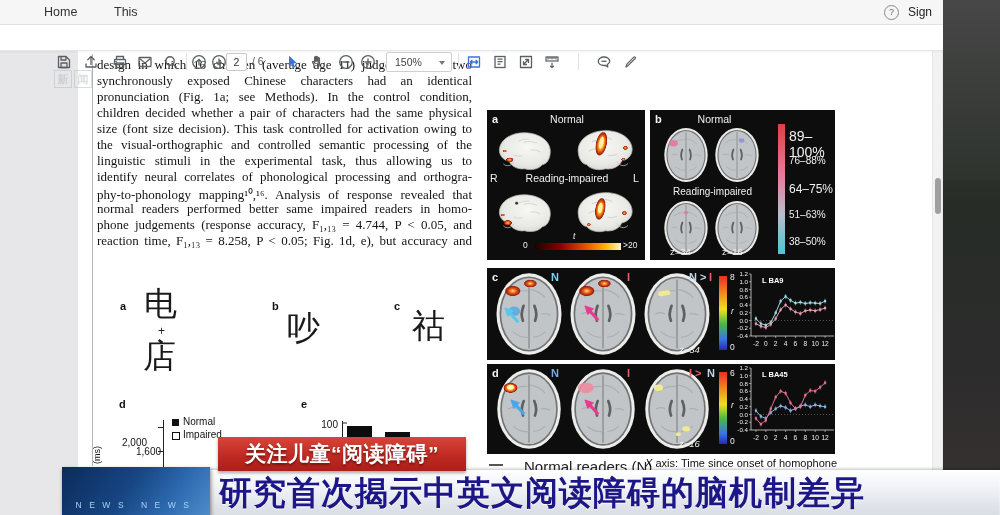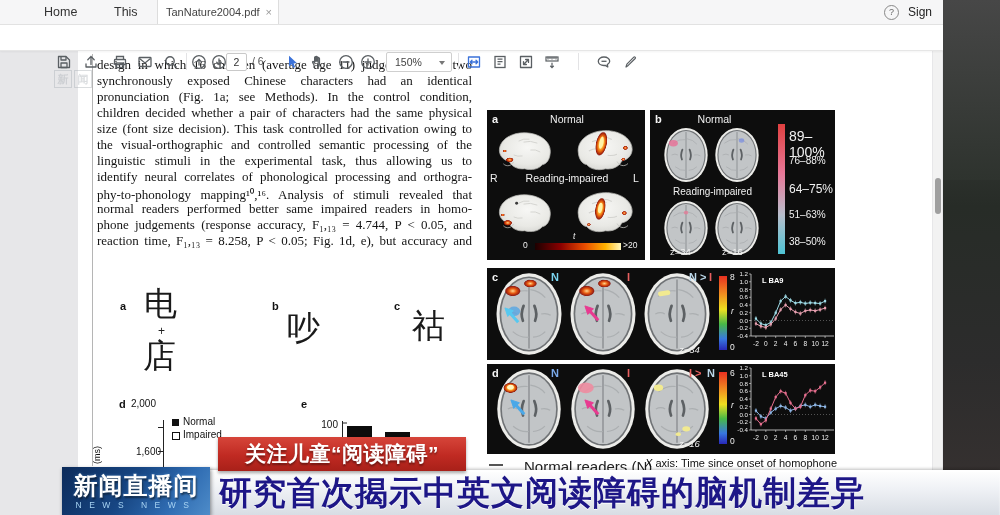--- a/index.html
+++ b/index.html
@@ -125,24 +125,20 @@
     <symbol id="arrowUL" viewBox="0 0 20 20">
       <polygon points="2,2 11,5 5,11"></polygon>
       <line x1="7" y1="7" x2="16" y2="17" stroke-width="3.2"></line>
     </symbol>
   </defs>
 </svg>
 
 <div id="tabbar" class="abs">
   <div class="abs menu-item" style="left:44px">Home</div>
   <div class="abs menu-item" style="left:114px">This</div>
-  <div id="doc-tab" class="abs">
-    <span>TanNature2004.pdf</span>
-    <span id="tab-close" class="abs">×</span>
-  </div>
   <div id="help-circ" class="abs">?</div>
   <div id="sign-in" class="abs">Sign In</div>
 </div>
 
 <div id="toolbar" class="abs">
   <span class="abs tbi" style="left:56px">
     <svg width="16" height="16" fill="none" stroke="#5a5f63" stroke-width="1.3" stroke-linejoin="round">
         <path d="M2.5 2.5 H10 L13.5 6 V13.5 H2.5 Z"></path>
         <path d="M5 2.5 V6 H10 V2.5"></path>
         <rect x="5" y="9" width="6" height="4.5"></rect>
@@ -258,36 +254,36 @@
 <div id="page-rule" class="abs"></div>
 
 <div class="abs pline" style="top:57px">design in which 16 children (average age 11) judged whether two</div>
 <div class="abs pline" style="top:73px">synchronously exposed Chinese characters had an identical</div>
 <div class="abs pline" style="top:89px">pronunciation (Fig. 1a; see Methods). In the control condition,</div>
 <div class="abs pline" style="top:105px">children decided whether a pair of characters had the same physical</div>
 <div class="abs pline" style="top:121px">size (font size decision). This task controlled for activation owing to</div>
 <div class="abs pline" style="top:137px">the visual-orthographic and controlled semantic processing of the</div>
 <div class="abs pline" style="top:153px">linguistic stimuli in the experimental task, thus allowing us to</div>
 <div class="abs pline" style="top:169px">identify neural correlates of phonological processing and orthogra-</div>
-<div class="abs pline" style="top:185px">phy-to-phonology mapping¹⁰,¹⁶. Analysis of stimuli revealed that</div>
+<div class="abs pline" style="top:185px">phy-to-phonology mapping¹⁰,¹⁶. Analysis of response revealed that</div>
 <div class="abs pline" style="top:201px">normal readers performed better same impaired readers in homo-</div>
 <div class="abs pline" style="top:217px">phone judgements (response accuracy, F₁,₁₃ = 4.744, P &lt; 0.05, and</div>
 <div class="abs pline" style="top:233px">reaction time, F₁,₁₃ = 8.258, P &lt; 0.05; Fig. 1d, e), but accuracy and</div>
 
 <div class="abs figlab" style="left:120px;top:300px">a</div>
 <div class="abs cjkchar" style="left:144px;top:288px">电</div>
 <div class="abs" style="left:158px;top:324px;font-size:12px;color:#222;z-index:2">+</div>
 <div class="abs cjkchar" style="left:143px;top:340px">店</div>
 <div class="abs figlab" style="left:272px;top:300px">b</div>
 <div class="abs cjkchar" style="left:287px;top:312px">吵</div>
 <div class="abs figlab" style="left:394px;top:300px">c</div>
 <div class="abs cjkchar" style="left:412px;top:310px">祜</div>
 
 <div class="abs figlab" style="left:119px;top:398px">d</div>
-<div class="abs smtick" style="left:122px;top:398px;width:34px;text-align:right">2,000</div>
+<div class="abs smtick" style="left:122px;top:437px;width:34px;text-align:left">2,000</div>
 <div class="abs smtick" style="left:136px;top:446px;width:34px;text-align:left">1,600</div>
 <div class="abs" style="left:163px;top:420px;width:1px;height:49px;background:#222;z-index:2"></div>
 <div class="abs" style="left:158px;top:427px;width:5px;height:1px;background:#222;z-index:2"></div>
 <div class="abs" style="left:158px;top:451px;width:5px;height:1px;background:#222;z-index:2"></div>
 <div class="abs smtick" style="left:88px;top:450px;transform:rotate(-90deg);font-size:9px">(ms)</div>
 <div class="abs" style="left:172px;top:419px;width:7px;height:7px;background:#111;z-index:2"></div>
 <div class="abs smtick" style="left:183px;top:416px">Normal</div>
 <div class="abs" style="left:172px;top:432px;width:6px;height:6px;background:#fff;border:1px solid #111;z-index:2"></div>
 <div class="abs smtick" style="left:183px;top:429px">Impaired</div>
 
@@ -654,19 +650,18 @@
 
 <div id="scroll-track" class="abs"></div>
 <div id="scroll-thumb" class="abs"></div>
 <div id="dark-band" class="abs"></div>
 
 <div id="banner-red" class="abs">关注儿童“阅读障碍”</div>
 <div id="banner-main" class="abs">
   <div id="banner-main-text" class="abs">研究首次揭示中英文阅读障碍的脑机制差异</div>
 </div>
 <div id="logo-box" class="abs">
-  <div id="logo-cn" class="abs">新闻直播间</div>
   <div id="logo-en" class="abs">NEWS NEWS</div>
 </div>
 <div id="watermark" class="abs">
   <div class="abs wm-box" style="left:4px">新</div>
   <div class="abs wm-box" style="left:24px">闻</div>
 </div>
 
 </body></html>

